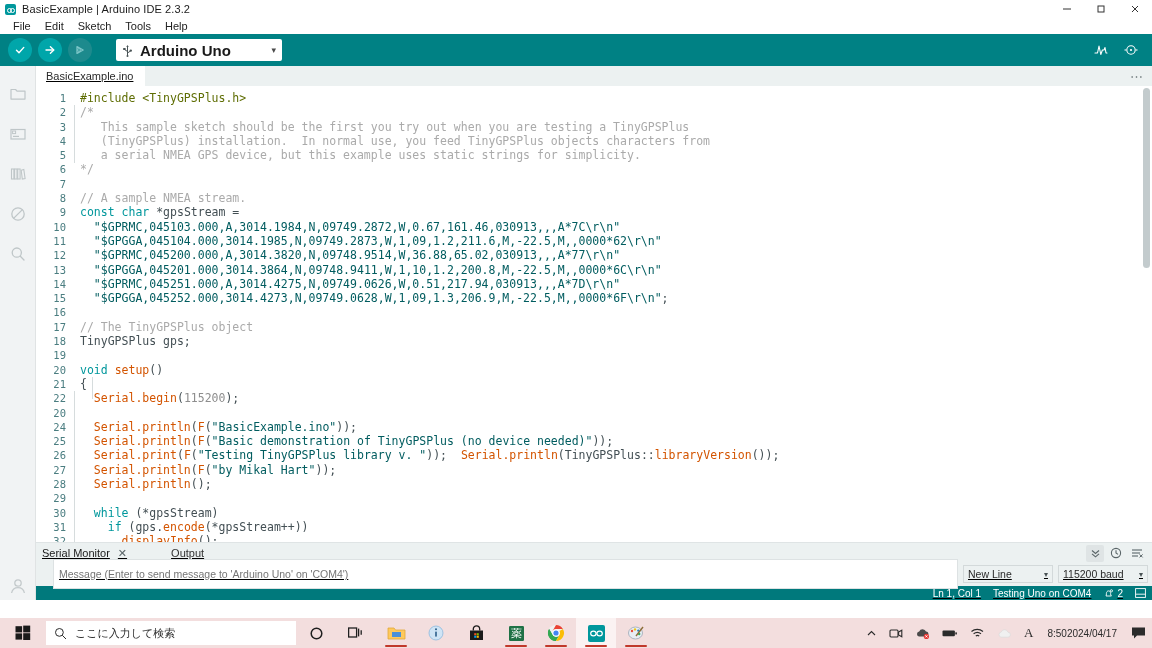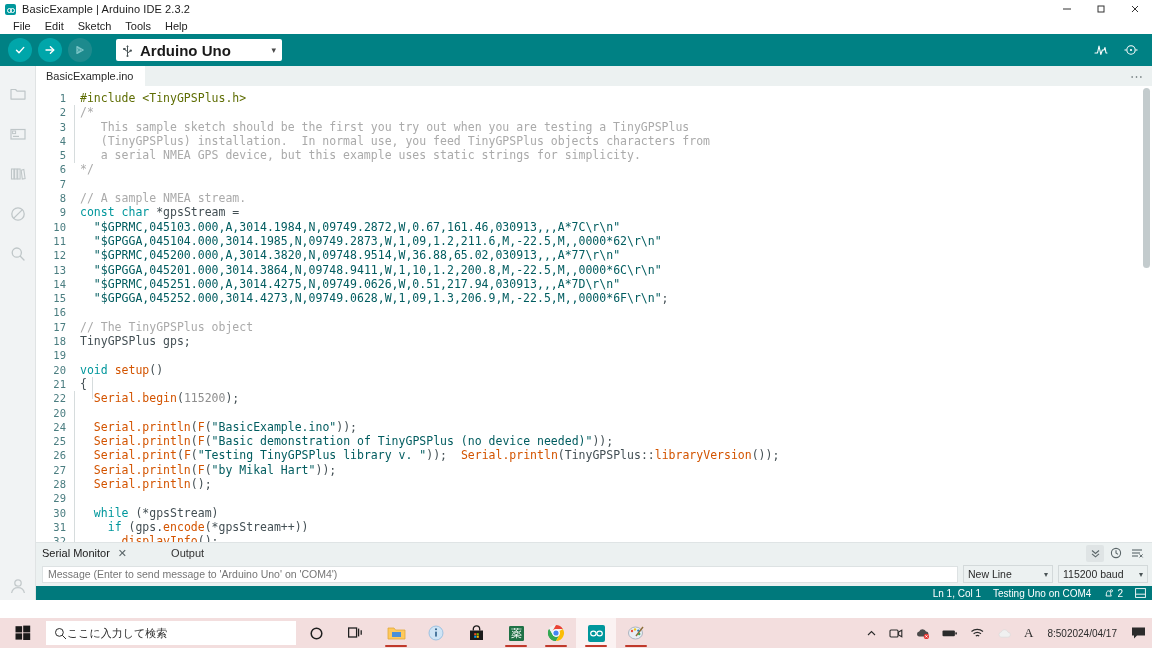--- a/index.html
+++ b/index.html
@@ -68,21 +68,21 @@
     width: 36px; background: #f1f3f4; border-right: 1px solid #e0e3e4;
     display: flex; flex-direction: column; align-items: center;
     padding-top: 8px; position: relative;
   }
   .side-ico { width: 36px; height: 40px; display: flex; align-items: center;
               justify-content: center; color: #bfc6c8; }
   .side-bottom { position: absolute; bottom: 4px; left: 0; width: 36px;
                  display: flex; justify-content: center; }
 
   
-  .editorcol { flex: 1; display: flex; flex-direction: column; min-width: 0; }
+  .editorcol { flex: 1; display: flex; flex-direction: column; min-width: 0; text-decoration: underline; }
 
   .tabbar { height: 20px; background: #ecf1f1; display: flex; align-items: flex-end;
             position: relative; }
   .tab { height: 20px; background: #ffffff; display: flex; align-items: center;
          padding: 0 12px 0 10px; font-size: 11px; color: #2a2a2a; }
   .tab-more { position: absolute; right: 8px; top: 0; height: 20px;
               display: flex; align-items: center; color: #6b7578;
               font-size: 13px; letter-spacing: 1px; }
 
   .editor { position: relative; flex: 1; background: #ffffff; overflow: hidden; }
@@ -118,42 +118,42 @@
   .ptab.active { color: #1a1a1a; }
   .ptab .x { margin-left: 8px; color: #5a6568; font-size: 11px; }
   .ptab + .ptab { margin-left: 14px; }
   .panel-icons { position: absolute; right: 6px; top: 0; height: 20px;
                  display: flex; align-items: center; gap: 3px; }
   .panel-icons > div { width: 18px; height: 17px; display: flex;
                        align-items: center; justify-content: center; color: #5a6568; }
   .panel-icons > div.sel { background: #dfe4e5; border-radius: 2px; }
 
   .panelrow2 { height: 22px; display: flex; align-items: center; padding: 0 4px 0 6px; }
-  .msg-input { flex: 1; height: 17px; background: #ffffff; border: 1px solid #dde2e3;
+  .msg-input { flex: 1; height: 30px; background: #ffffff; border: 1px solid #dde2e3;
                font-size: 10.5px; color: #a3aaac; padding: 0 5px; line-height: 16px;
-               font-family: "Liberation Sans", sans-serif; }
+               font-family: "Liberation Sans", sans-serif; margin-left: 11px; }
   .mini-select { width: 90px; height: 18px; background: #ecf1f1; border: 1px solid #d3d9da;
                  margin-left: 5px; display: flex; align-items: center; padding: 0 4px;
                  font-size: 10.5px; color: #2a2a2a; }
   .mini-select span.v { flex: 1; }
   .mini-select span.c { font-size: 8px; color: #4a5456; }
 
   
   .statusbar { height: 14px; background: #00797c; display: flex; align-items: center;
                justify-content: flex-end; padding-right: 6px; color: #ffffff;
                font-size: 10px; gap: 12px; }
   .statusbar .sb { display: flex; align-items: center; gap: 3px; }
 
   
   .taskbar { position: absolute; left: 0; bottom: 0; width: 1152px; height: 30px;
              background: #f3dede; display: flex; align-items: center; }
   .tb-start { width: 46px; height: 30px; display: flex; align-items: center;
               justify-content: center; }
   .tb-search { width: 250px; height: 24px; background: #ffffff; display: flex;
-               align-items: center; padding: 0 8px; gap: 0; }
+               align-items: center; padding: 0 8px; gap: 8px; }
   .tb-search .txt { font-size: 11px; color: #2b2b2b; }
   .tb-btn { width: 40px; height: 30px; display: flex; align-items: center;
             justify-content: center; position: relative; }
   .tb-btn.active { background: #fbf2f2; }
   .tb-btn .ul { position: absolute; bottom: 1px; left: 9px; width: 22px;
                 height: 2px; background: #c0392b; border-radius: 1px; }
   .tray { margin-left: auto; display: flex; align-items: center; height: 30px; }
   .tray > div { display: flex; align-items: center; justify-content: center;
                 height: 30px; padding: 0 6px; color: #2b2b2b; }
   .clock { flex-direction: row; line-height: 11px; font-size: 10px;

